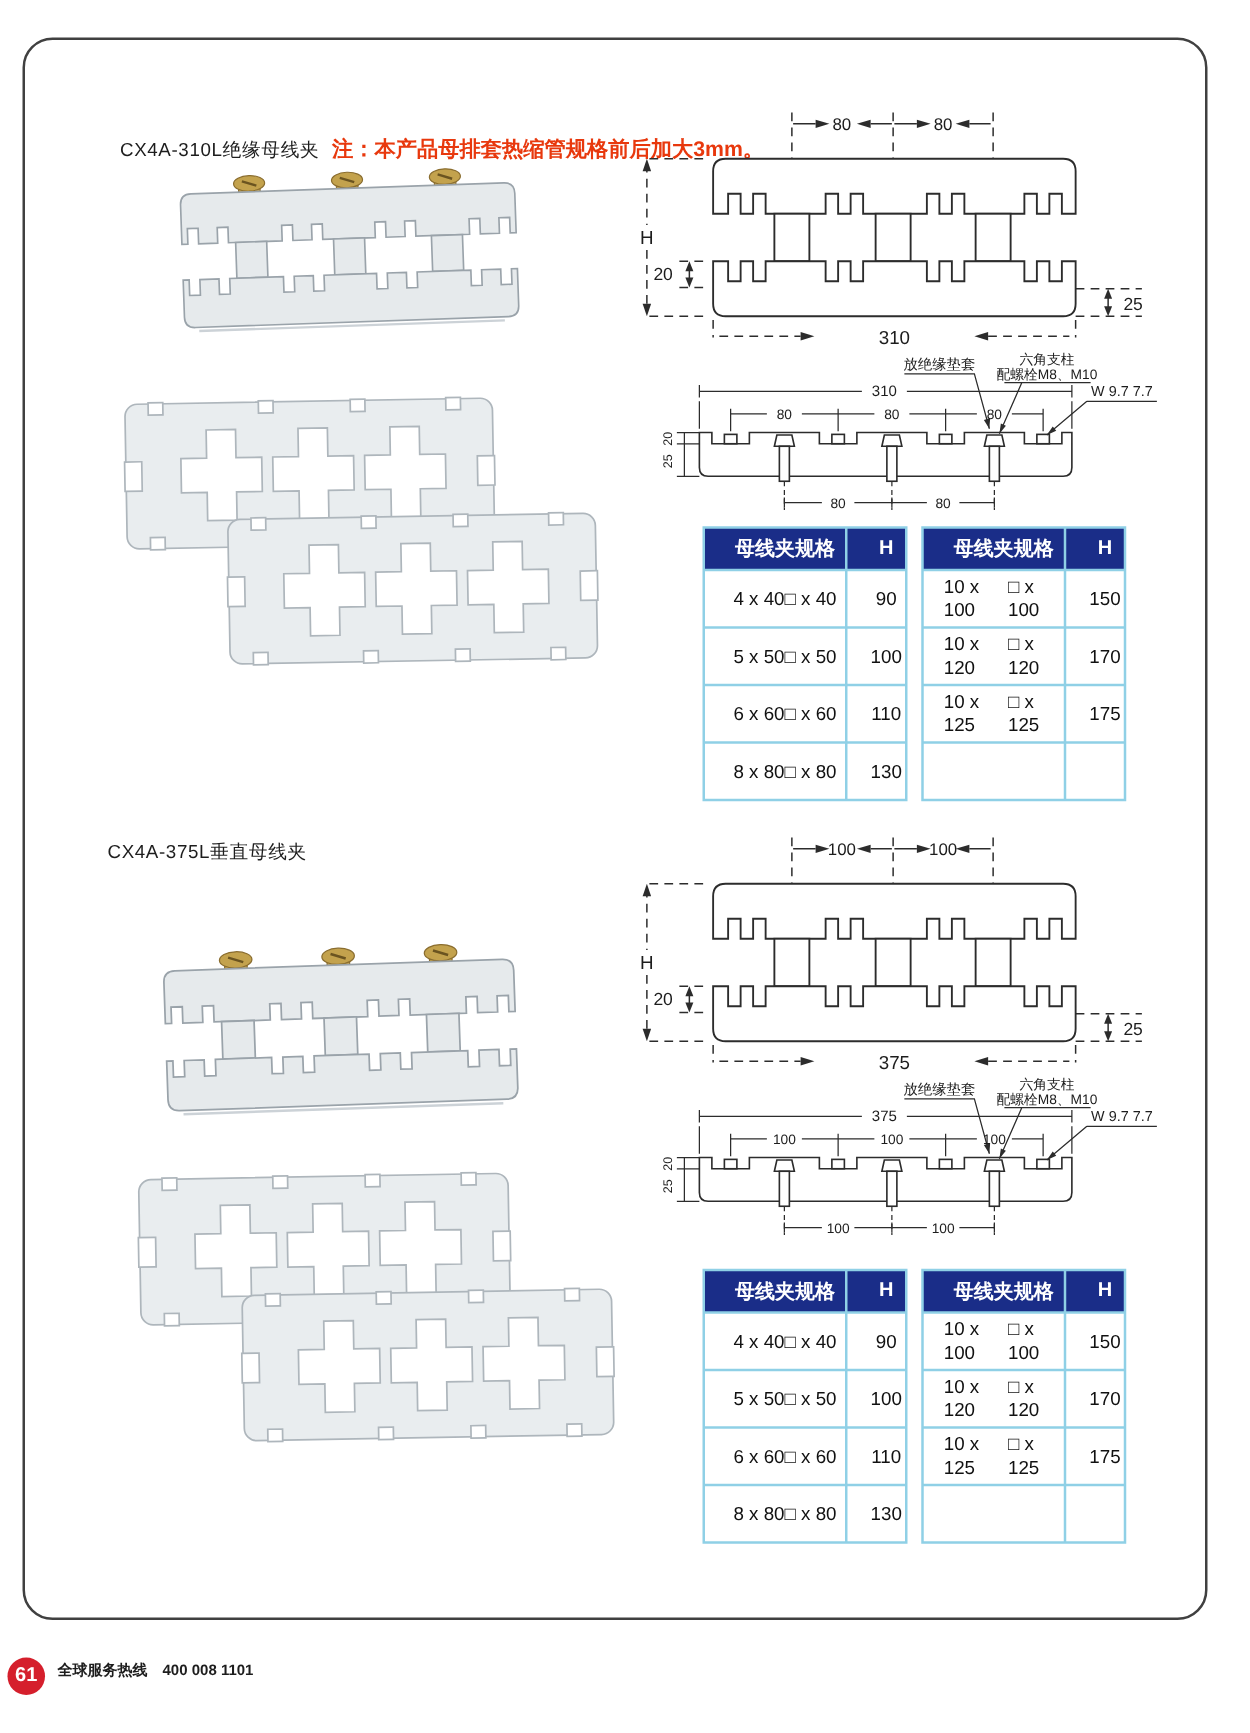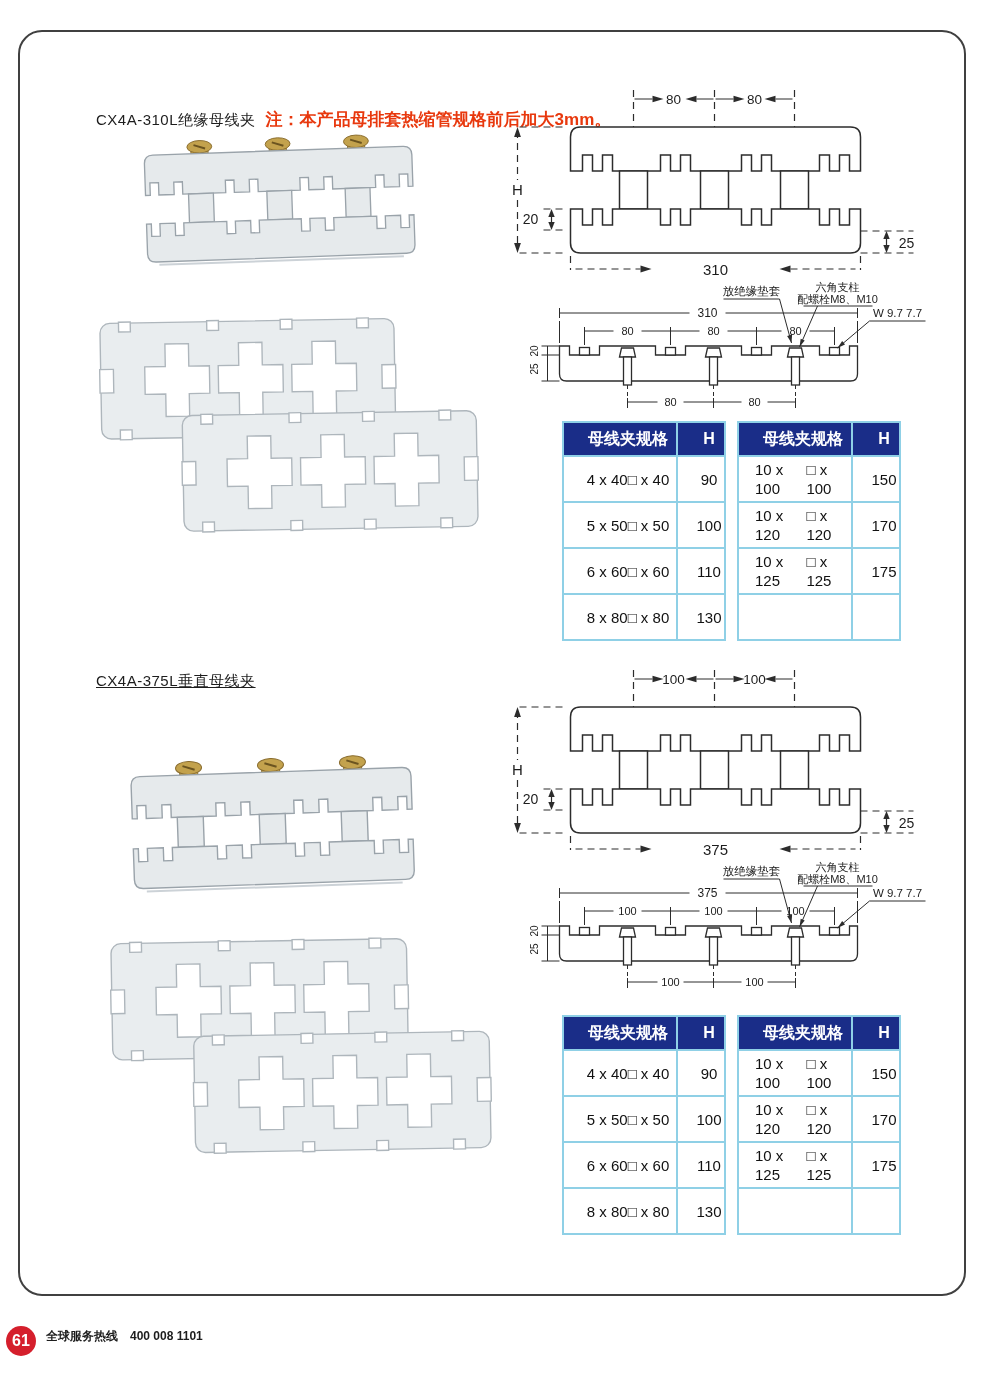--- a/index.html
+++ b/index.html
@@ -244,21 +244,21 @@
       </div>
     <div class="cell">175</div>
     <div class="cell spec">
         <div></div>
         <div></div>
       </div>
     <div class="cell"></div>
   </div>
 </div>
 
-<div class="abs title-row" style="left:60px;top:666px;text-decoration:underline;">
+<div class="abs title-row" style="left:50px;top:666px;">
   <span class="sec-title">CX4A-375L垂直母线夹</span>
   <span class="sec-note"></span>
 </div>
 
 <svg class="abs" style="left:100px;top:742px;" width="346" height="180" viewBox="0 0 340 180">
   <use href="#ph-a" xlink:href="#ph-a"></use>
 </svg>
 
 <svg class="abs" style="left:80px;top:930px;" width="440" height="330" viewBox="0 0 400 335">
   <use href="#ph-b" xlink:href="#ph-b"></use>

